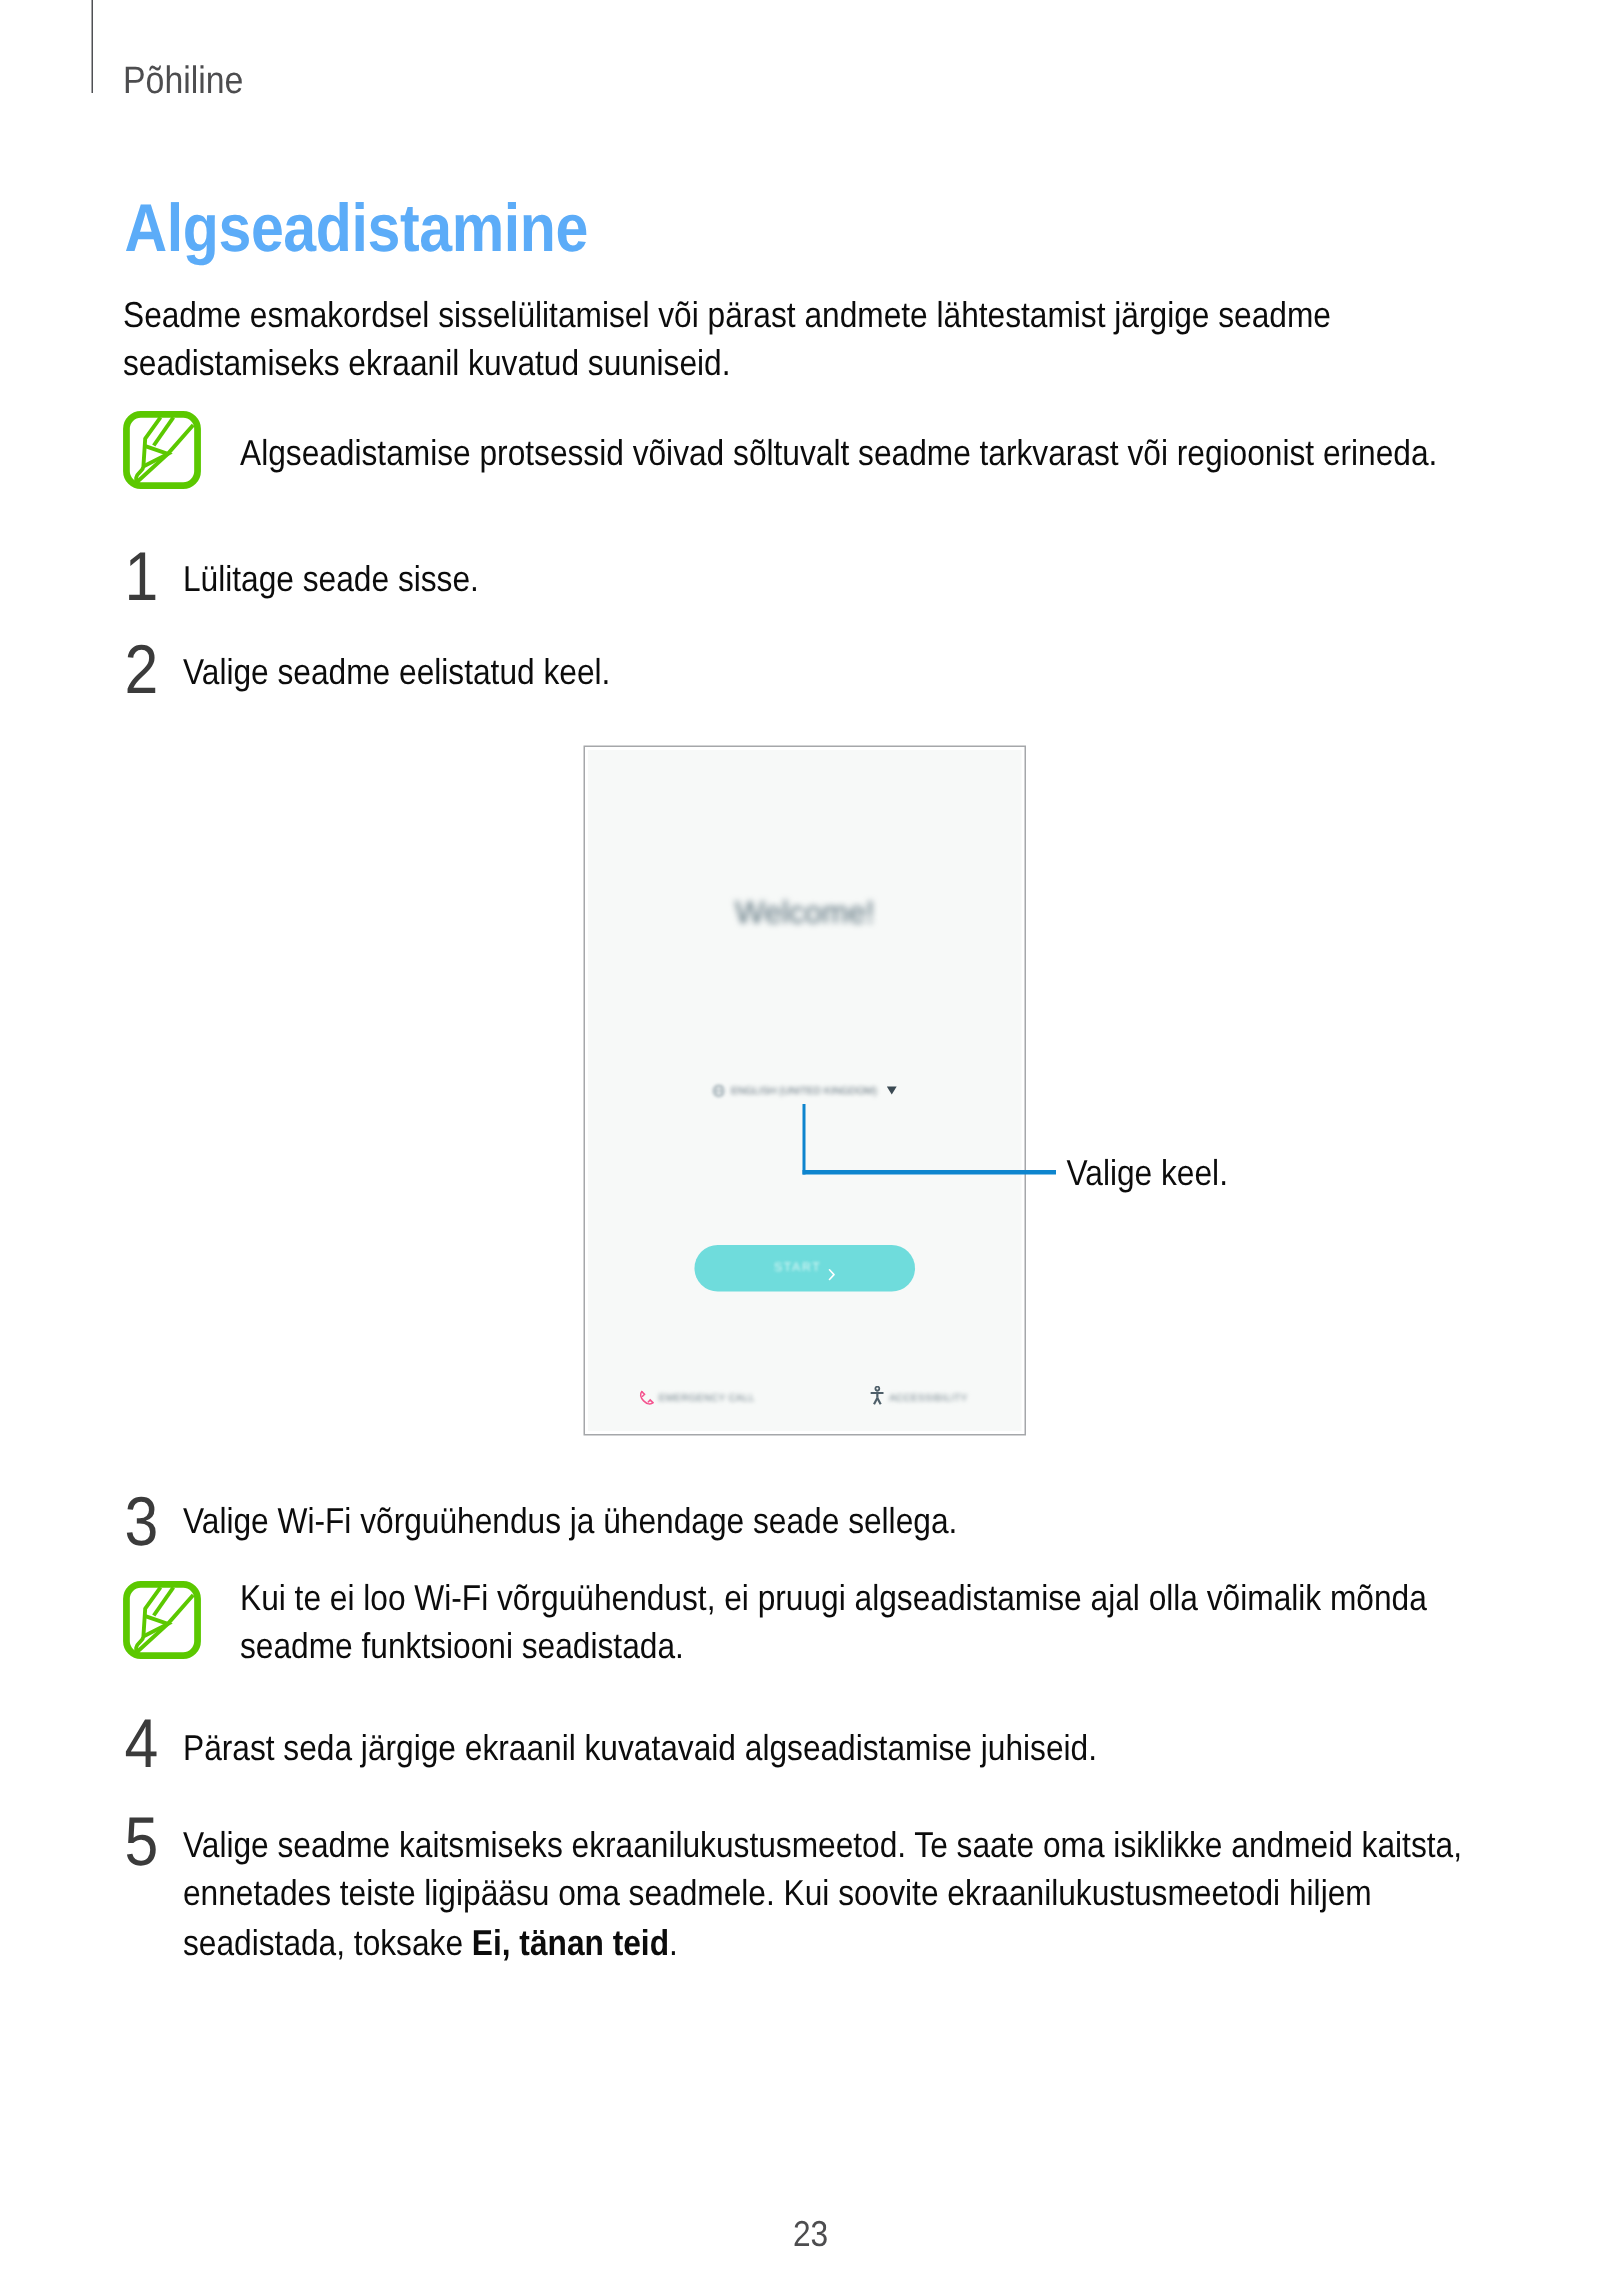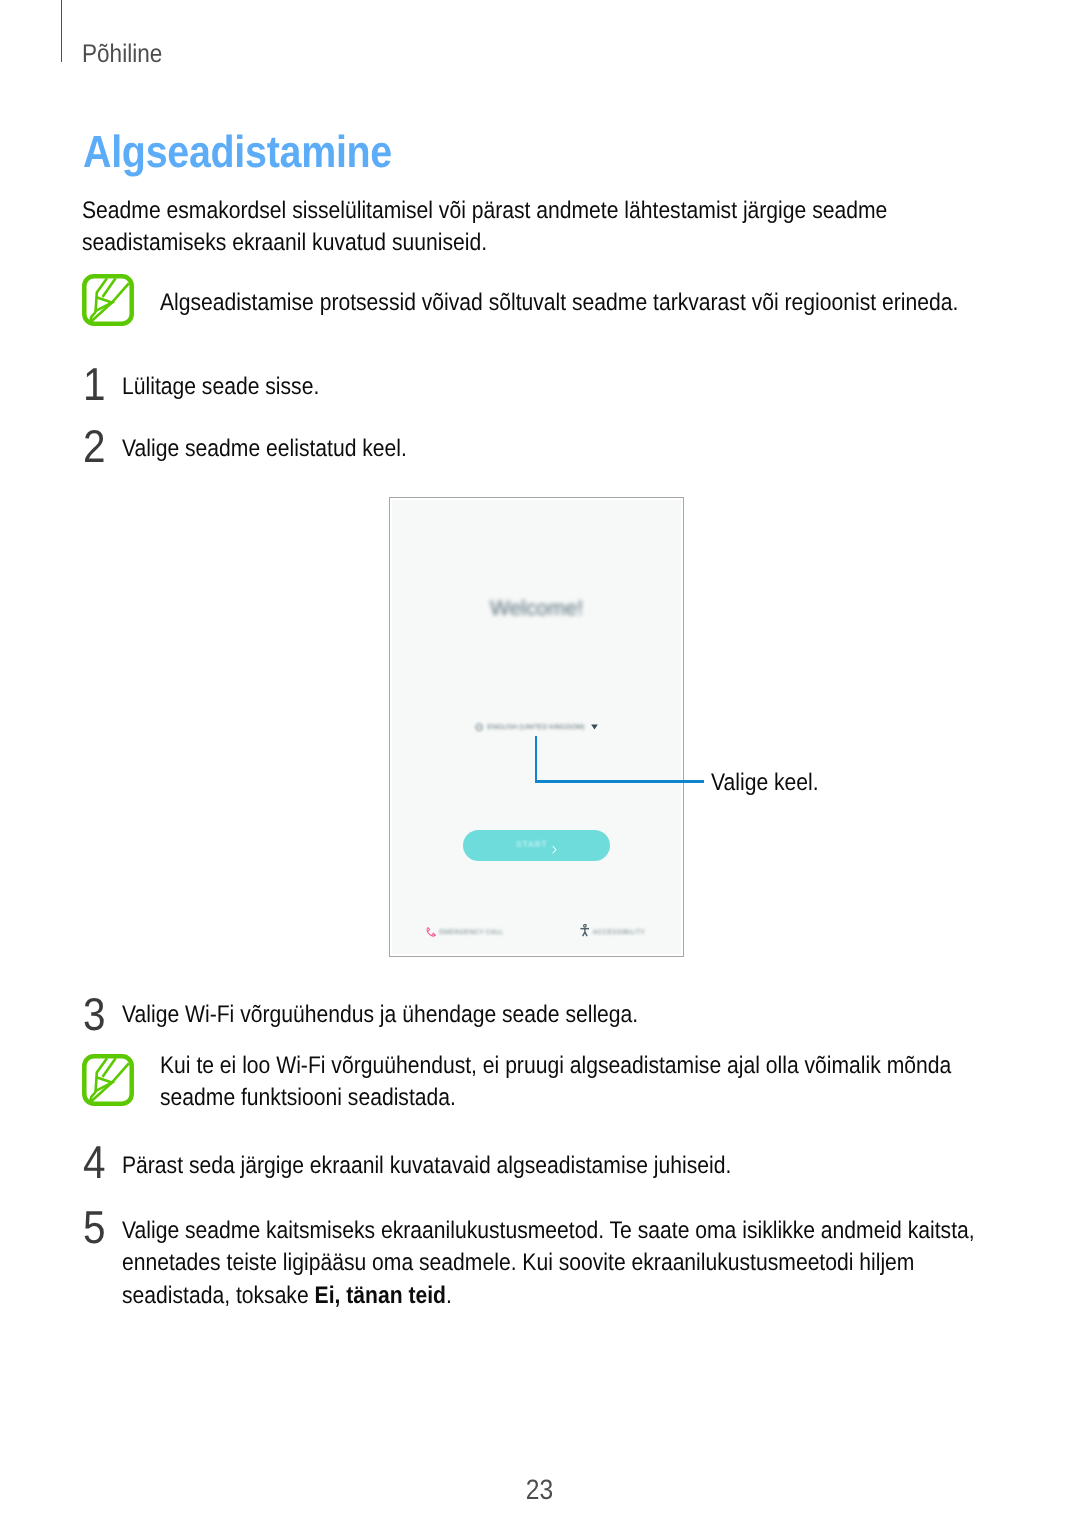--- a/index.html
+++ b/index.html
@@ -62,21 +62,21 @@
   .sh-foot .sh-ico svg{display:block;}
 
   
   .callout-v{position:absolute;left:534.9px;top:735.6px;width:2.6px;height:47.3px;background:#0e85ce;}
   .callout-h{position:absolute;left:534.9px;top:780.3px;width:168.8px;height:2.6px;background:#0e85ce;}
   .callout-lbl{position:absolute;left:711.3px;top:767px;font-size:24px;
                color:#0c0c0c;line-height:32.3px;white-space:nowrap;
                transform:scaleX(.88);transform-origin:0 0;}
 
   
-  .pageno{position:absolute;left:0;right:0;top:1477px;text-align:center;font-size:28px;
+  .pageno{position:absolute;left:0;right:0;top:1477px;text-align:center;font-size:24px;
           color:#4d4d4f;line-height:26px;}
   .pageno span{display:inline-block;transform:scaleX(.88);}
 </style>
 </head>
 <body>
 
 <div class="page">
 
   <div class="hdr-rule"></div>
   <div class="crumb">Põhiline</div>

